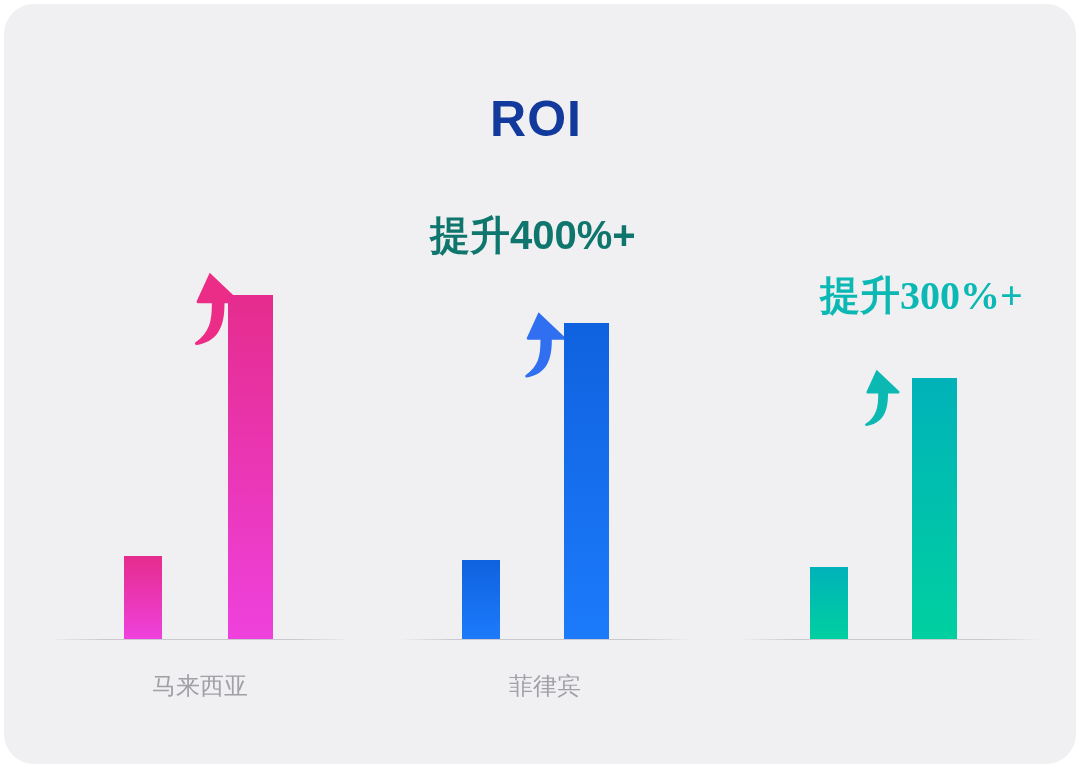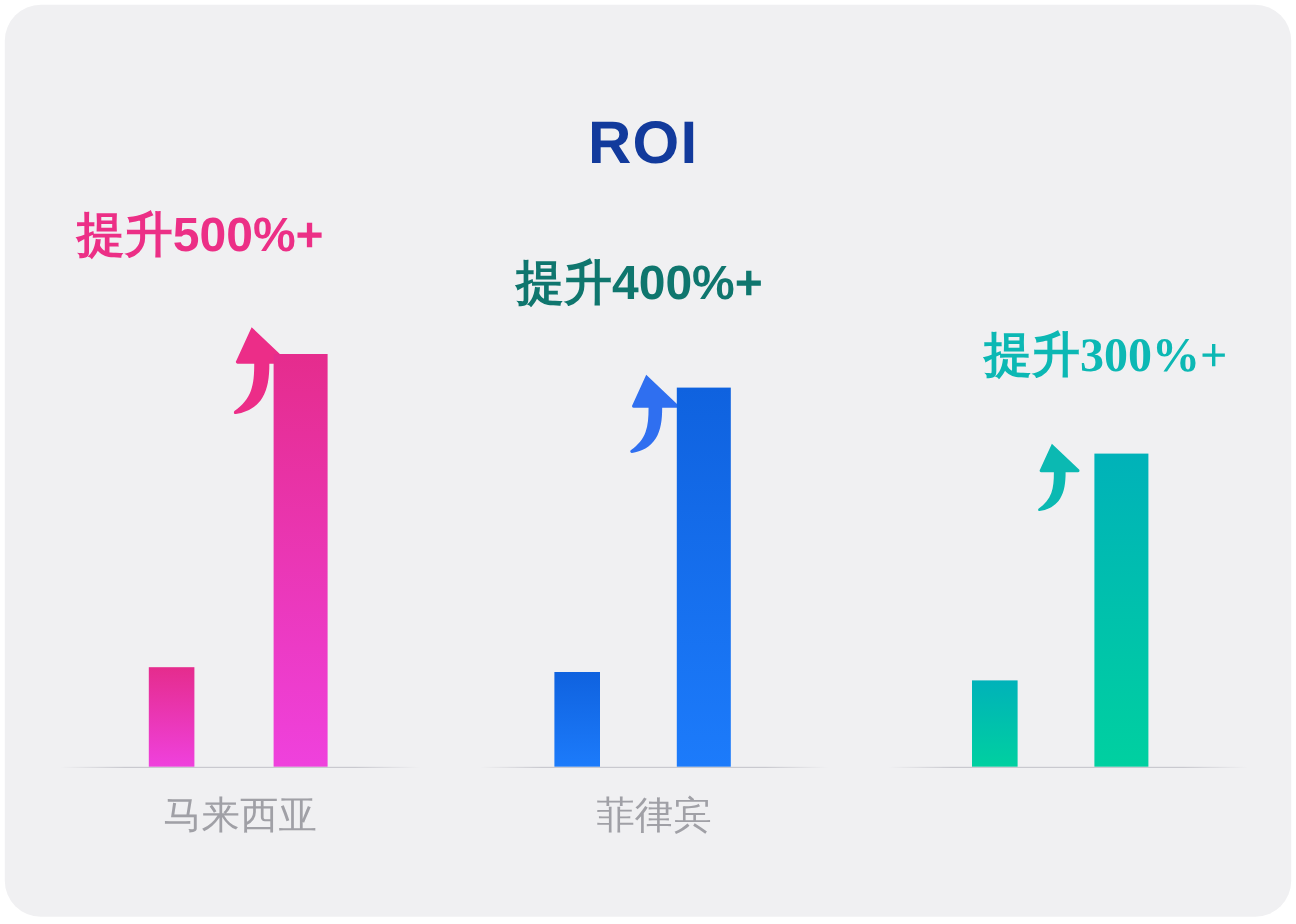--- a/index.html
+++ b/index.html
@@ -84,42 +84,41 @@
     position: absolute;
     bottom: 120px;
     height: 1px;
   }
 
   
   .cat-label {
     position: absolute;
     bottom: 58px;
     text-align: center;
-    font-size: 32px;
+    font-size: 24px;
     color: #a0a0a6;
     white-space: nowrap;
   }
 
   
   .arrow-icon {
     position: absolute;
   }
   .arrow-icon svg { display: block; }
 </style>
 </head>
 <body>
 
 <div id="canvas">
   <div id="card"></div>
 
   <div id="chart-title">ROI</div>
 
   <div id="plot">
       <div class="group" style="left: 50px; width: 300px;">
-        <div class="callout" style="left: 14px; top: 168px; color: rgb(236, 47, 134);">提升500%+</div>
         <div class="arrow-icon" style="left: 128px; top: 250px; width: 80px; height: 118px;">
           <svg width="80" height="118" viewBox="0 0 130 122" xmlns="http://www.w3.org/2000/svg">
             <path d="M51.5 2 L99 47 C100.6 48.6 99.6 51.5 97.3 51.5 L75.5 51.5 C75.5 70 73.5 85 66 97.5 C58 110.8 44 117.5 30 119.5 C27.5 119.9 26.5 116.7 28.6 115.2 C39 107.8 46.5 99 50.5 88 C54.2 77.8 55 66 55 51.5 L32.6 51.5 C30.3 51.5 29.3 48.6 30.9 47 Z" fill="#ec2d88"></path>
           </svg>
         </div>
         <div class="bar bar-short" style="left: 74px; height: 83px; background: linear-gradient(rgb(229, 44, 141) 0%, rgb(239, 65, 221) 100%);"></div>
         <div class="bar bar-tall" style="left: 178px; height: 344px; background: linear-gradient(rgb(229, 44, 141) 0%, rgb(239, 65, 221) 100%);"></div>
         <div class="baseline" style="left: 0px; width: 300px; background: linear-gradient(to right, rgba(201, 201, 207, 0) 0%, rgb(201, 201, 207) 18%, rgb(201, 201, 207) 82%, rgba(201, 201, 207, 0) 100%);"></div>
         <div class="cat-label" style="left: 0px; width: 300px; color: rgb(160, 160, 166);">马来西亚</div>
       </div>

